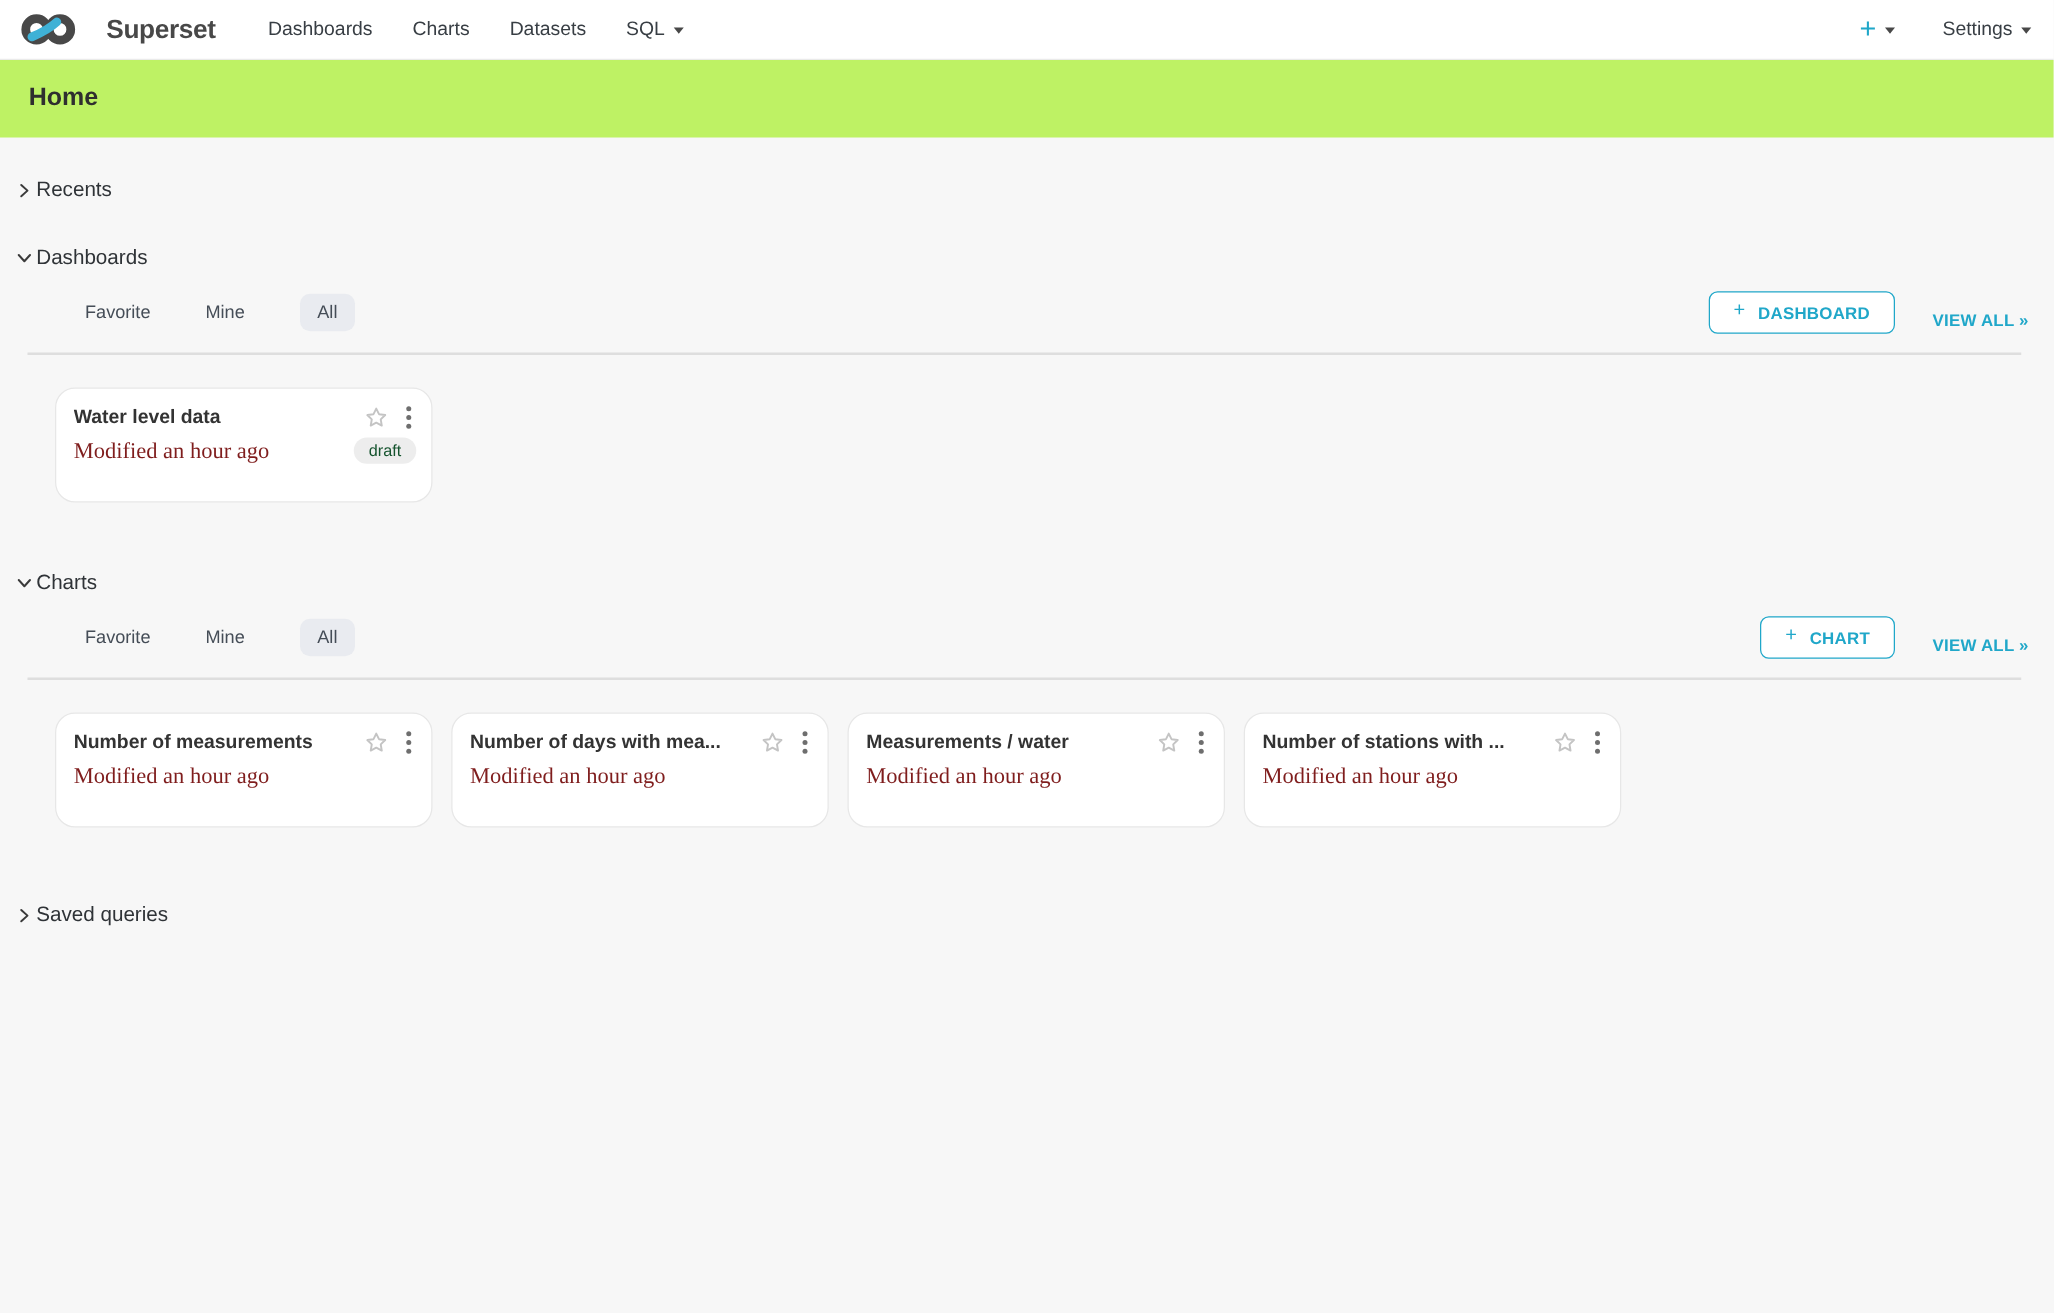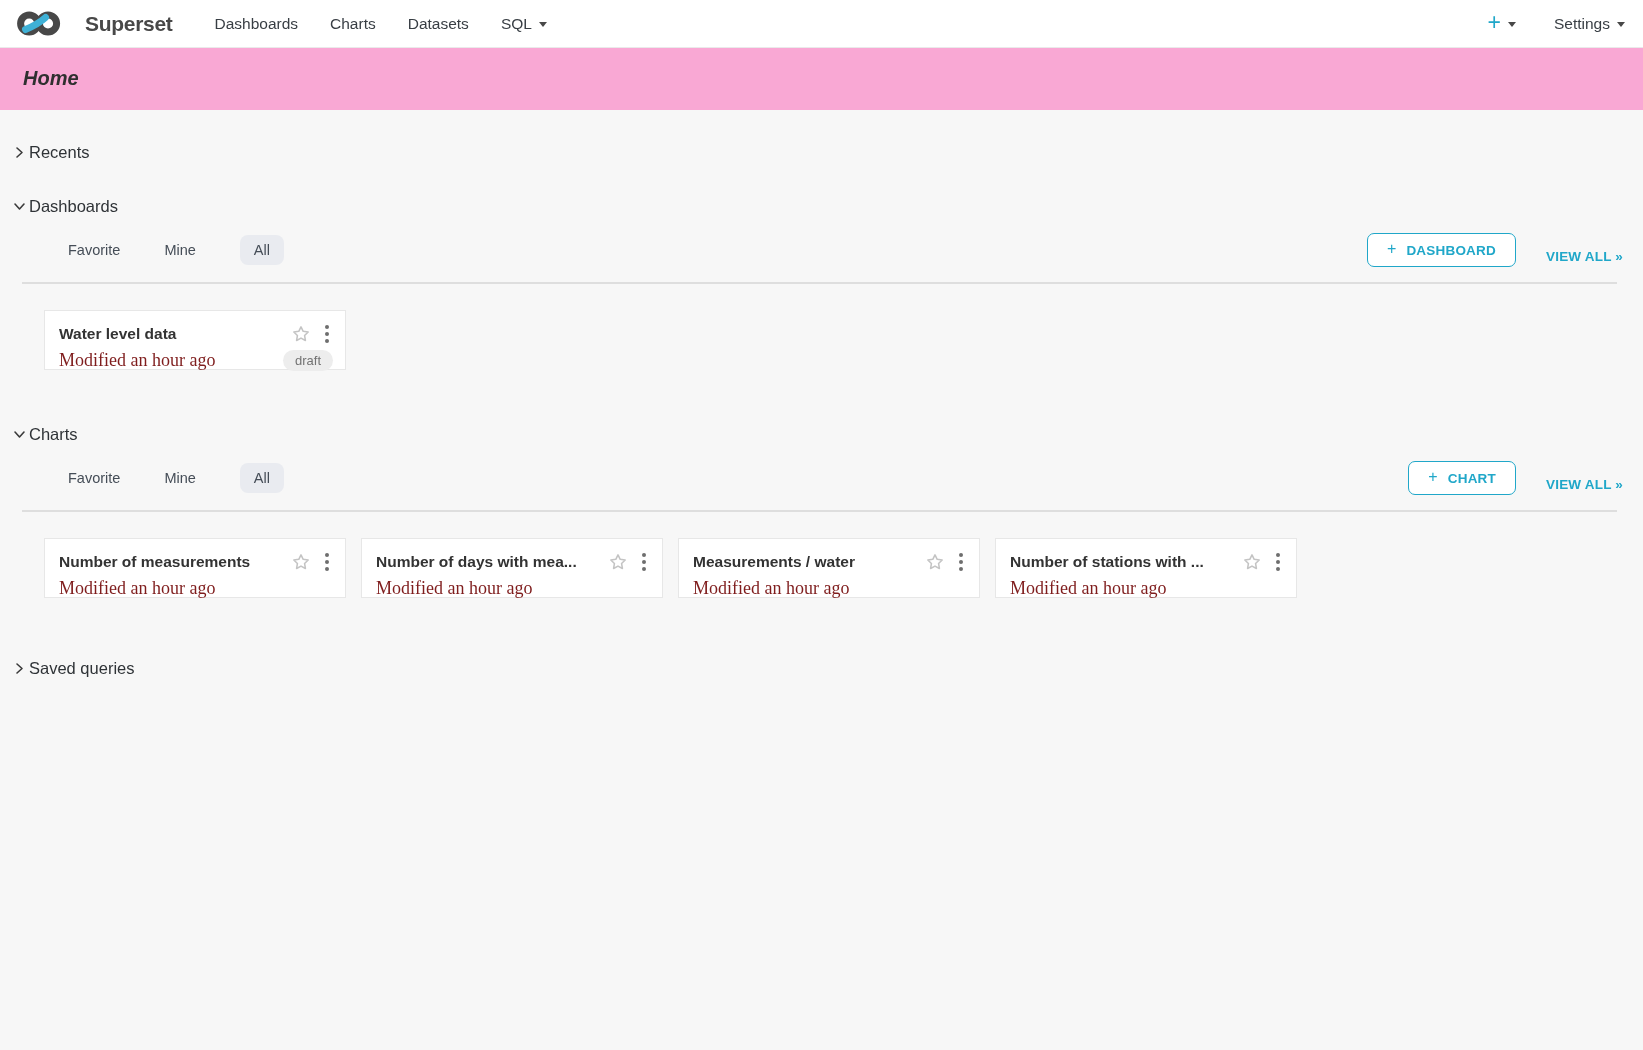--- a/index.html
+++ b/index.html
@@ -55,21 +55,21 @@
   }
   .nav-spacer { flex: 1; }
   .plus-menu {
     display: flex; align-items: center; gap: 7px;
     margin-right: 38px; cursor: pointer;
   }
   .plus-glyph { color: #20a7c9; font-size: 23px; font-weight: 400; line-height: 1; position: relative; top: -1px; }
   .settings-menu { display: flex; align-items: center; gap: 7px; font-size: 15.5px; color: #383e44; cursor: pointer; }
 
   
-  .title-band { background: #f9a8d4; height: 62px; padding: 19px 0 0 23px; font-style: italic; }
+  .title-band { background: #bef264; height: 62px; padding: 19px 0 0 23px; }
   .page-title { font-size: 20px; font-weight: 700; color: #2f2f2f; }
 
   
   .content { padding-top: 26px; }
 
   .collapse-row {
     display: flex; align-items: center; gap: 2px;
     height: 32px; padding-left: 12px; cursor: pointer;
   }
   .section-title { font-size: 16.5px; color: #2f3337; font-weight: 500; }
@@ -110,41 +110,41 @@
   .btn-plus { font-size: 16px; font-weight: 400; line-height: 1; position: relative; top: -1px; }
   .view-all {
     font-size: 13.5px; font-weight: 700; color: #20a7c9;
     text-decoration: none; letter-spacing: 0.2px; cursor: pointer; margin-top: 12px;
   }
 
   .divider { height: 2px; background: #dedede; margin: 16px 26px 0 22px; }
 
   .cards-row { margin-top: 26px; padding-left: 44px; display: flex; gap: 15px; }
   .card {
-    width: 302px; height: 60px;
+    width: 302px; height: 92px;
     background: #fff;
     border: 1px solid #e7e7e7;
-    border-radius: 0;
+    border-radius: 16px;
     padding: 12px 12px 10px 14px;
     cursor: pointer;
   }
   .card-top { display: flex; align-items: center; }
   .card-title {
     flex: 1;
     font-size: 15.5px; font-weight: 600; color: #333;
     white-space: nowrap; overflow: hidden;
   }
   .star { display: inline-flex; margin: 0 9px 0 6px; cursor: pointer; }
   .kebab { display: inline-flex; flex-direction: column; gap: 3px; padding: 2px 4px; cursor: pointer; }
   .kebab i { width: 4px; height: 4px; border-radius: 50%; background: #6e6e6e; }
   .card-bottom { display: flex; align-items: center; margin-top: 5px; }
   .card-modified { font-size: 18px; color: #7f1d1d; font-family: Liberation Serif, serif; }
   .badge {
     margin-left: auto;
-    background: #ededed; color: #737373;
+    background: #ededed; color: #14532d;
     font-size: 13px;
     border-radius: 12px;
     padding: 3px 12px;
   }
 </style>
 </head>
 <body>
 
 <div class="navbar">
   <div class="brand">

